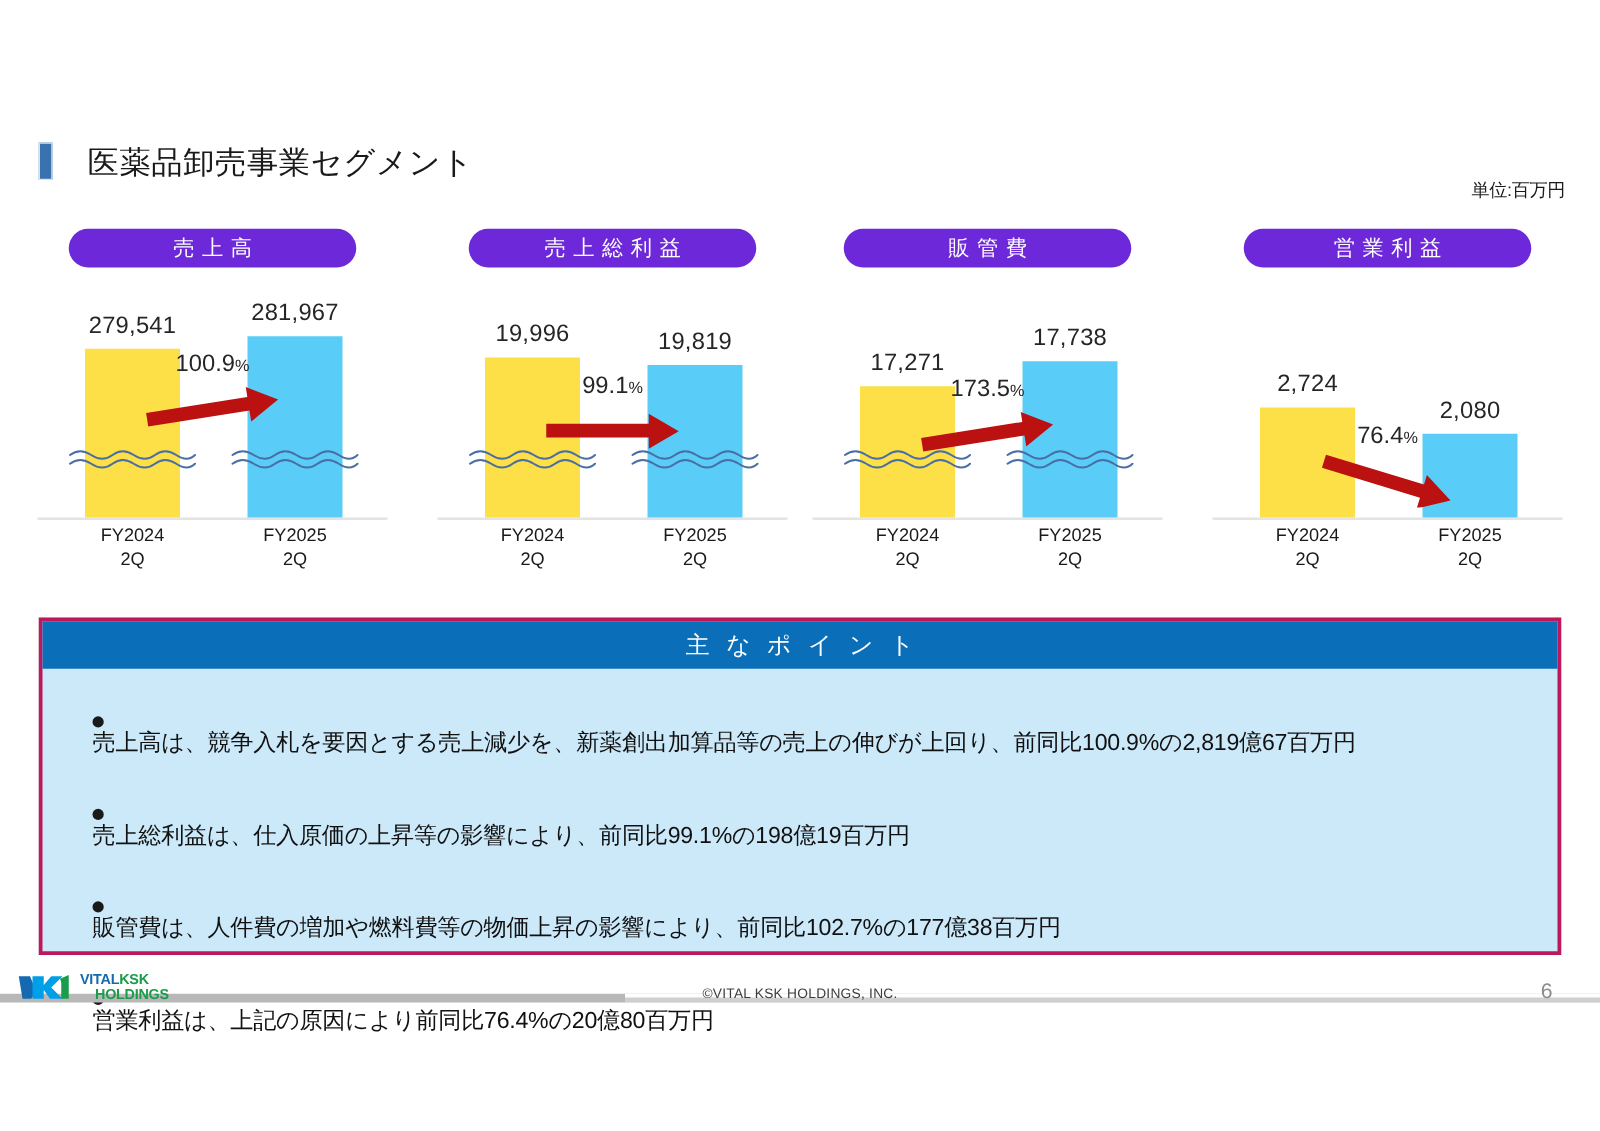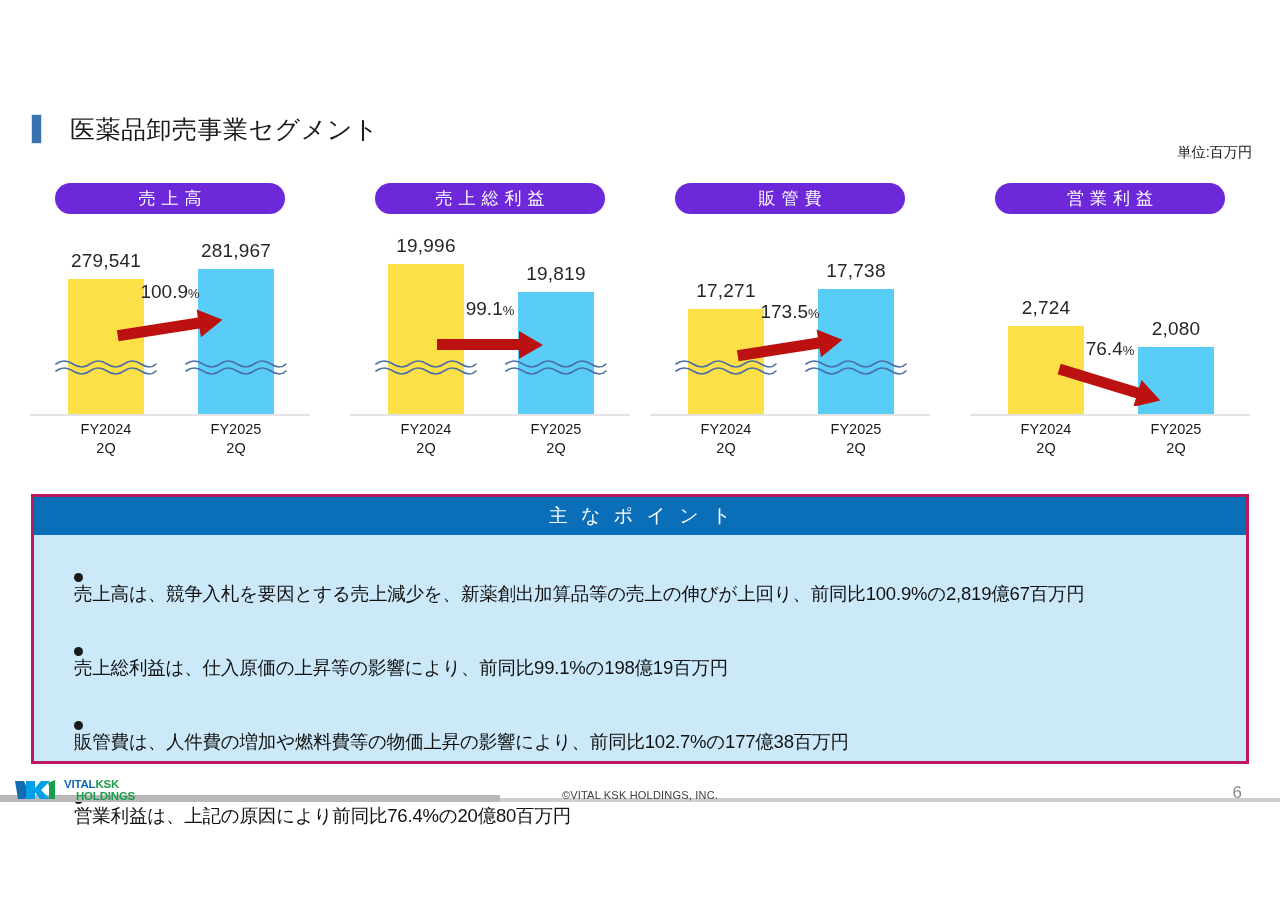--- a/index.html
+++ b/index.html
@@ -355,21 +355,21 @@
             <div>FY2025</div>
             <div>2Q</div>
           </div>
         </div>
       </div>
       <div class="chart-group g1">
         <div class="pill">売上総利益</div>
         <div class="plot">
           <div class="baseline"></div>
           <div class="col left">
-            <div class="bar old" style="height: 150px;">
+            <div class="bar old" style="height: 128px;">
               <div class="bar-value">19,996</div>
             </div>
             <div class="squiggle">
               <svg viewBox="0 0 104 18">
                 <path d="M2 6 Q 10 0 19 6 T 36 6 T 53 6 T 70 6 T 87 6 T 102 6" fill="none" stroke="#4a6fa5" stroke-width="1.6" stroke-linecap="round"></path>
                 <path d="M2 13 Q 10 7 19 13 T 36 13 T 53 13 T 70 13 T 87 13 T 102 13" fill="none" stroke="#4a6fa5" stroke-width="1.6" stroke-linecap="round"></path>
               </svg>
             </div>
           </div>
           <div class="col right">

